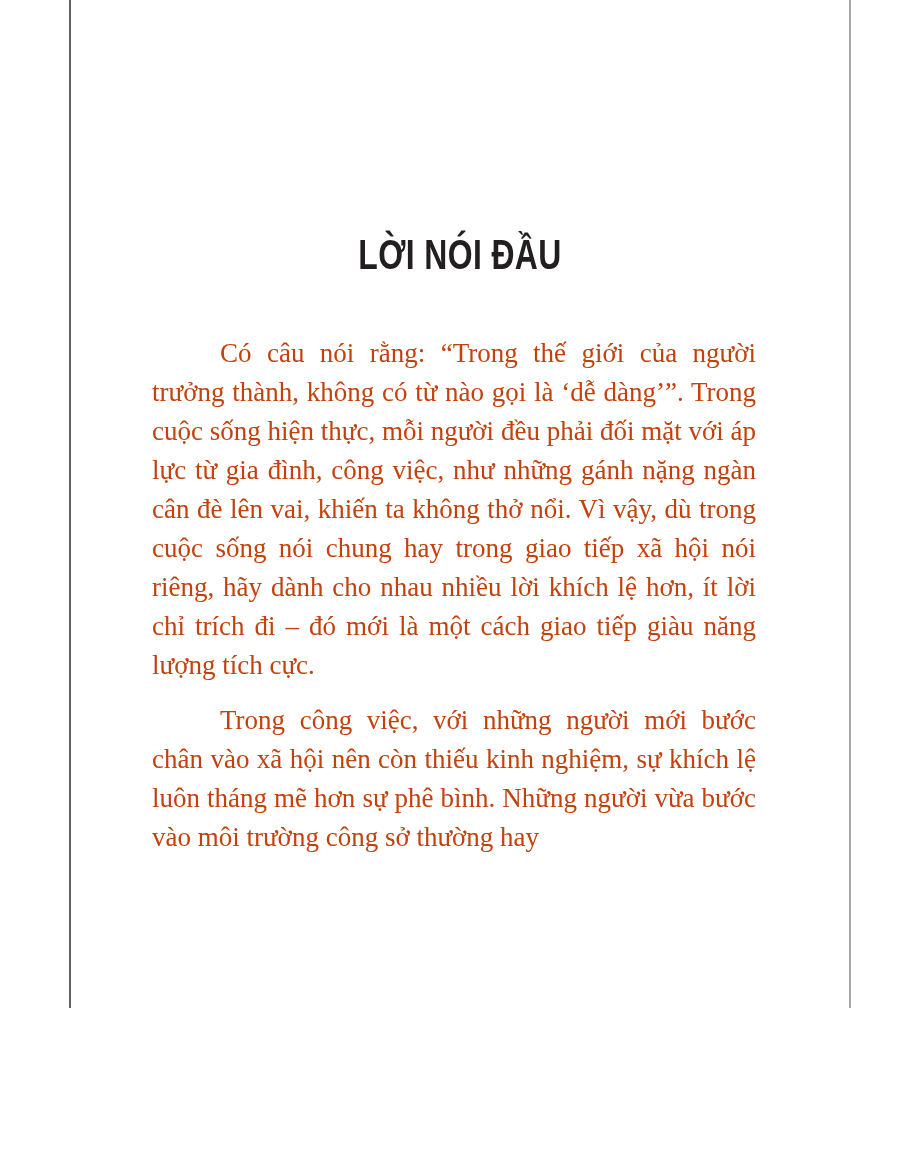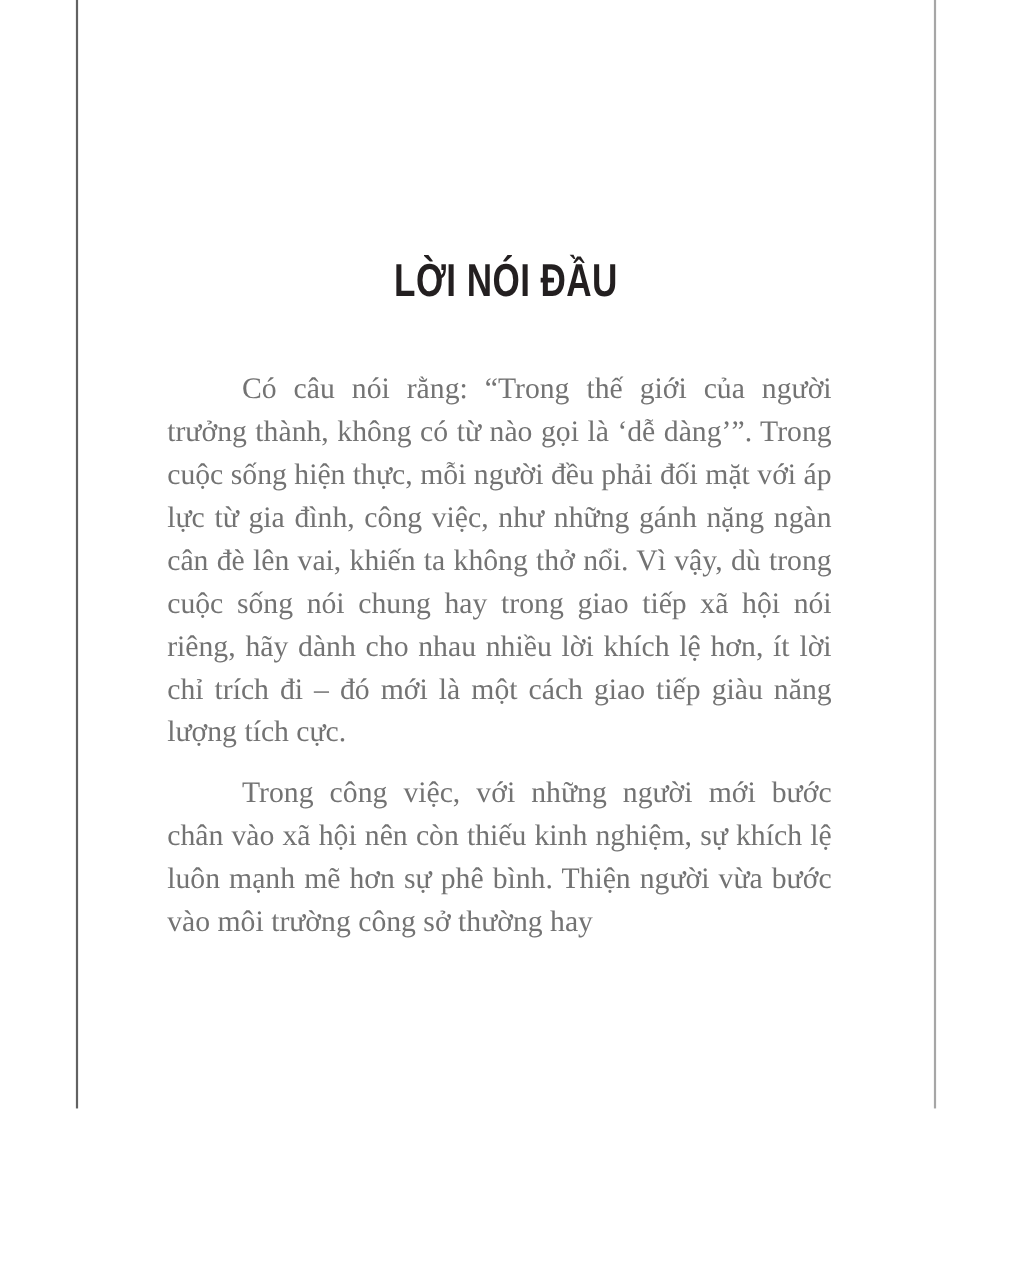--- a/index.html
+++ b/index.html
@@ -56,21 +56,21 @@
   .body-text {
     position: absolute;
     top: 334px;
     left: 0;
     width: 616px;
   }
   .body-text p {
     margin: 0 12px 16px 0;
     font-size: 27px;
     line-height: 39px;
-    color: #737373;
+    color: #c2410c;
     text-align: justify;
     text-indent: 68px;
   }
   .page-number {
     position: absolute;
     top: 1068px;
     left: 0;
     width: 100%;
     text-align: center;
     font-size: 26px;
@@ -80,17 +80,17 @@
 </head>
 <body>
 
 <div class="page">
   <div class="rule rule-left"></div>
   <div class="rule rule-right"></div>
   <div class="content">
     <h1 class="title">LỜI NÓI ĐẦU</h1>
     <div class="body-text">
         <p>Có câu nói rằng: “Trong thế giới của người trưởng thành, không có từ nào gọi là ‘dễ dàng’”. Trong cuộc sống hiện thực, mỗi người đều phải đối mặt với áp lực từ gia đình, công việc, như những gánh nặng ngàn cân đè lên vai, khiến ta không thở nổi. Vì vậy, dù trong cuộc sống nói chung hay trong giao tiếp xã hội nói riêng, hãy dành cho nhau nhiều lời khích lệ hơn, ít lời chỉ trích đi – đó mới là một cách giao tiếp giàu năng lượng tích cực.</p>
-        <p>Trong công việc, với những người mới bước chân vào xã hội nên còn thiếu kinh nghiệm, sự khích lệ luôn mạnh mẽ hơn sự phê bình. Thiện người vừa bước vào môi trường công sở thường hay</p>
+        <p>Trong công việc, với những người mới bước chân vào xã hội nên còn thiếu kinh nghiệm, sự khích lệ luôn tháng mẽ hơn sự phê bình. Những người vừa bước vào môi trường công sở thường hay</p>
       </div>
     <div class="page-number">6</div>
   </div>
 </div>
 
 </body></html>

